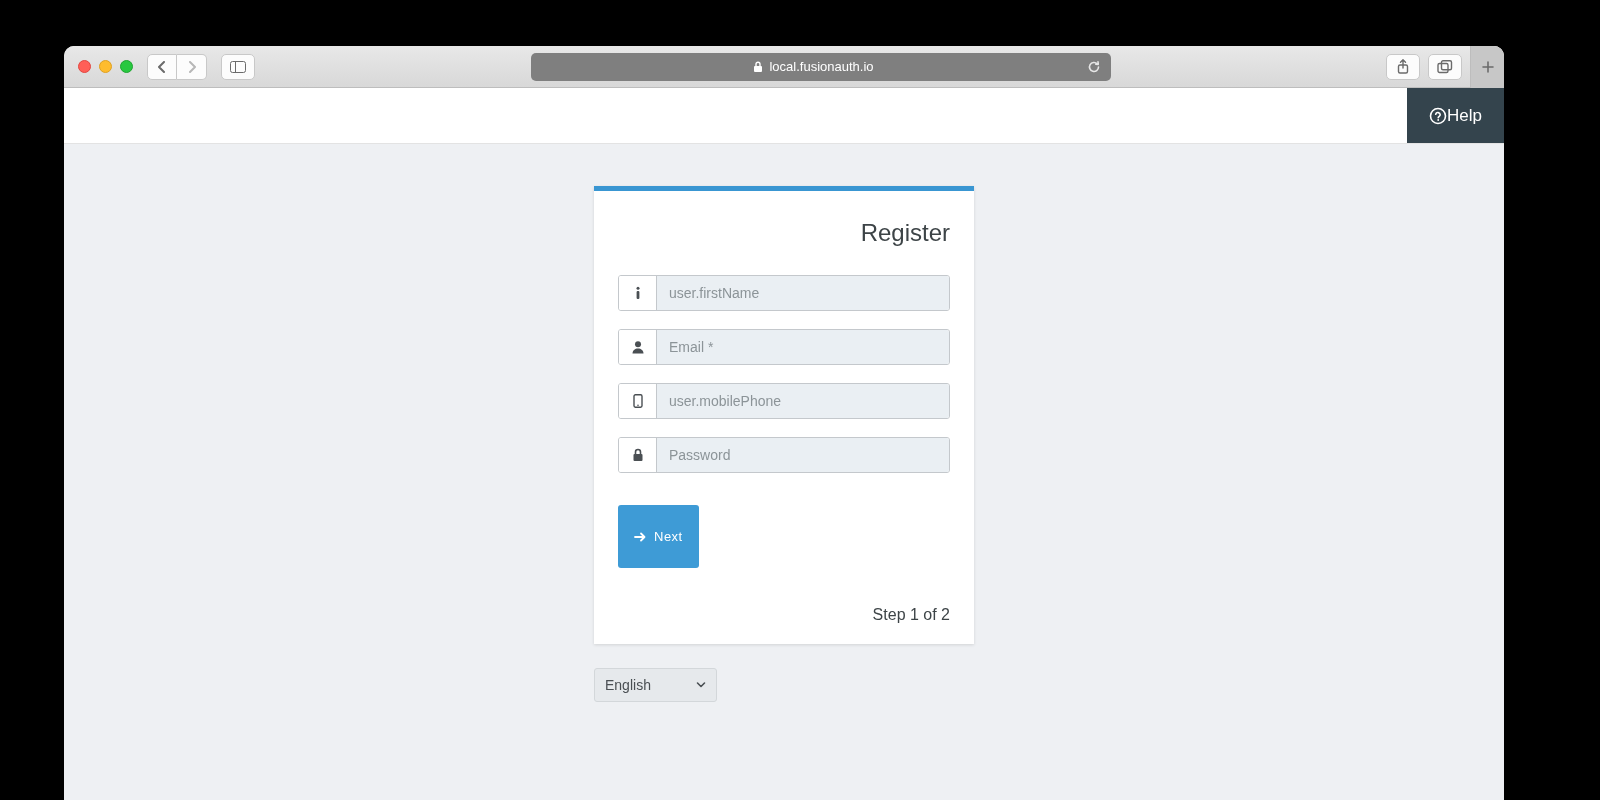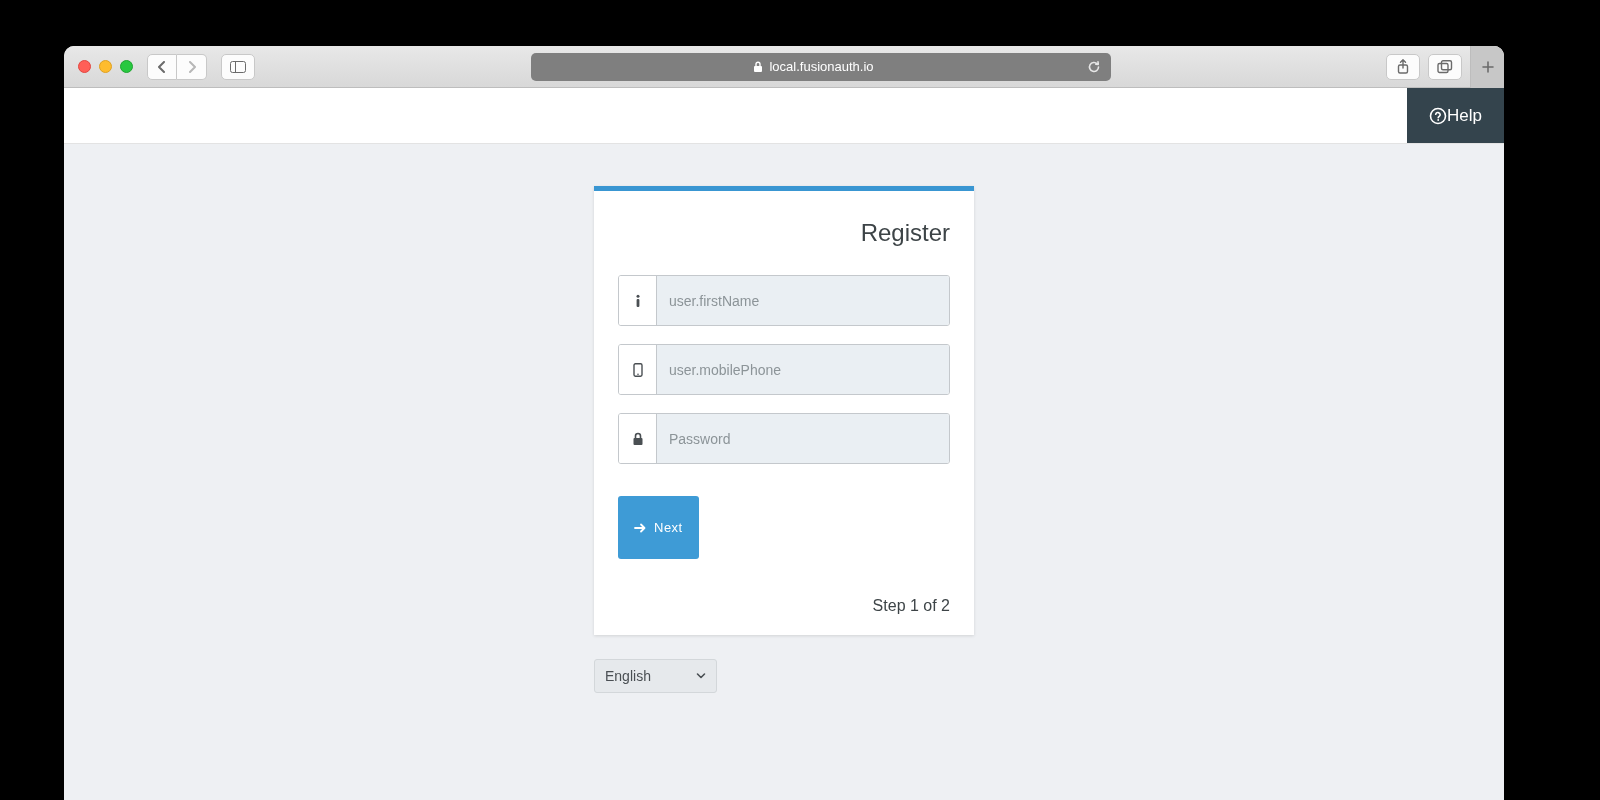--- a/index.html
+++ b/index.html
@@ -113,21 +113,21 @@
     font-weight: 500;
     color: #3d4447;
     margin-bottom: 28px;
     text-align: right;
   }
   .field {
     display: flex;
     margin-bottom: 18px;
     border: 1px solid #c4c8cc;
     border-radius: 3px;
-    height: 51px;
+    height: 36px;
     overflow: hidden;
   }
   .field .icon {
     width: 38px;
     background: #fff;
     border-right: 1px solid #c4c8cc;
     display: flex;
     align-items: center;
     justify-content: center;
     color: #4a4f53;
@@ -277,20 +277,29 @@
           <div class="field">
             <div class="icon">
               <svg width="12" height="14" viewBox="0 0 12 14">
                   <circle cx="6" cy="2.2" r="1.5" fill="#4a4f53"></circle>
                   <rect x="4.6" y="5" width="2.8" height="8" rx="1" fill="#4a4f53"></rect>
                 </svg>
             </div>
             <input type="text" placeholder="user.firstName" style="">
           </div>
 
+          <div class="field">
+            <div class="icon">
+              <svg width="14" height="14" viewBox="0 0 14 14">
+                  <circle cx="7" cy="4.2" r="3" fill="#4a4f53"></circle>
+                  <path d="M1.5 13.5c0-3 2.5-5 5.5-5s5.5 2 5.5 5" fill="#4a4f53"></path>
+                </svg>
+            </div>
+            <input type="text" placeholder="Email *" style="">
+          </div>
 
           <div class="field">
             <div class="icon">
               <svg width="10" height="14" viewBox="0 0 10 14">
                   <rect x="1" y="0.8" width="8" height="12.4" rx="1.4" fill="none" stroke="#4a4f53" stroke-width="1.4"></rect>
                   <circle cx="5" cy="11.3" r="0.8" fill="#4a4f53"></circle>
                 </svg>
             </div>
             <input type="text" placeholder="user.mobilePhone" style="">
           </div>

